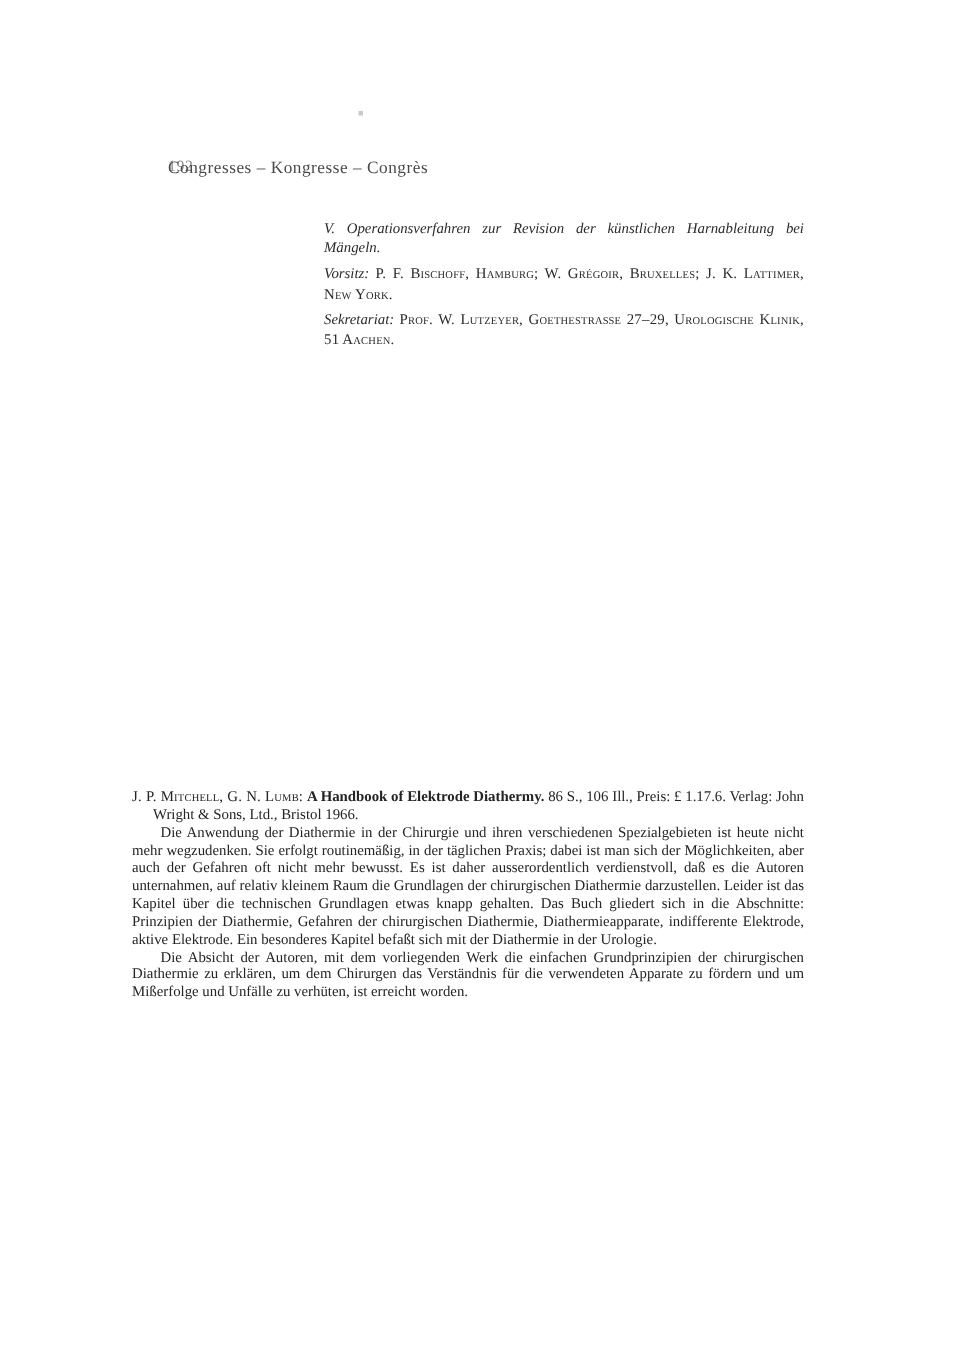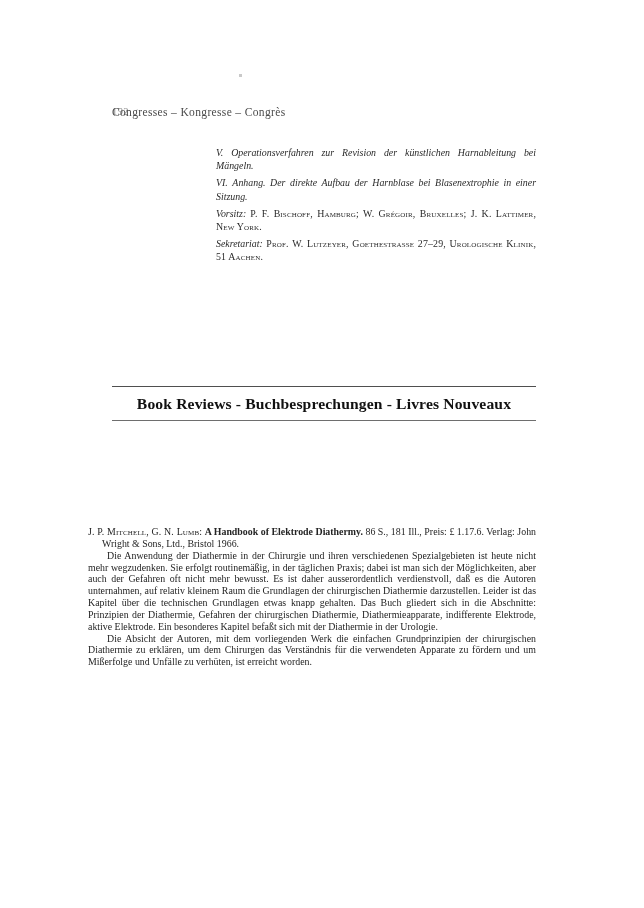--- a/index.html
+++ b/index.html
@@ -130,49 +130,40 @@
   </div>
 
   <div class="congress-block">
 
     <p>
       <span class="it">V.</span>
       <span class="it">Operationsverfahren zur Revision der künstlichen Harnableitung bei Mängeln.</span>
     </p>
 
 
-    <p>
-      <span class="it">VI.</span>
-      <span class="it">Anhang. Der direkte Aufbau der Harnblase bei Blasenextrophie in einer Sitzung.</span>
-    </p>
 
     <p>
       <span class="it">Vorsitz:</span>
       <span class="sc">P. F. Bischoff, Hamburg; W. Grégoir, Bruxelles; J. K. Lattimer, New York.</span>
     </p>
 
     <p>
       <span class="it">Sekretariat:</span>
       <span class="sc">Prof. W. Lutzeyer, Goethestraße 27–29, Urologische Klinik, 51 Aachen.</span>
     </p>
 
   </div>
 
-  <div class="reviews-head">
-    <div class="rule"></div>
-    <div class="reviews-title">Book Reviews - Buchbesprechungen - Livres Nouveaux</div>
-    <div class="rule thin"></div>
-  </div>
 
   <div class="review">
 
     <p class="citation">
       <span class="sc">J. P. Mitchell, G. N. Lumb:</span>
       <span class="strong">A Handbook of Elektrode Diathermy.</span>
-      <span>86 S., 181 Ill., Preis:</span>
+      <span>86 S., 106 Ill., Preis:</span>
       <span>£ 1.17.6. Verlag: John Wright &amp; Sons, Ltd., Bristol 1966.</span>
     </p>
 
     <p class="para">Die Anwendung der Diathermie in der Chirurgie und ihren verschiedenen Spezialgebieten ist heute nicht mehr wegzudenken. Sie erfolgt routinemäßig, in der täglichen Praxis; dabei ist man sich der Möglichkeiten, aber auch der Gefahren oft nicht mehr bewusst. Es ist daher ausserordentlich verdienstvoll, daß es die Autoren unternahmen, auf relativ kleinem Raum die Grundlagen der chirurgischen Diathermie darzustellen. Leider ist das Kapitel über die technischen Grundlagen etwas knapp gehalten. Das Buch gliedert sich in die Abschnitte: Prinzipien der Diathermie, Gefahren der chirurgischen Diathermie, Diathermieapparate, indifferente Elektrode, aktive Elektrode. Ein besonderes Kapitel befaßt sich mit der Diathermie in der Urologie.</p>
 
     <p class="para">
       <span>Die Absicht der Autoren, mit dem vorliegenden Werk die einfachen Grundprinzipien der chirurgischen Diathermie zu erklären, um dem Chirurgen das Verständnis für die verwendeten Apparate zu fördern und um Mißerfolge und Unfälle zu verhüten, ist erreicht worden.</span>
     </p>
 
   </div>

